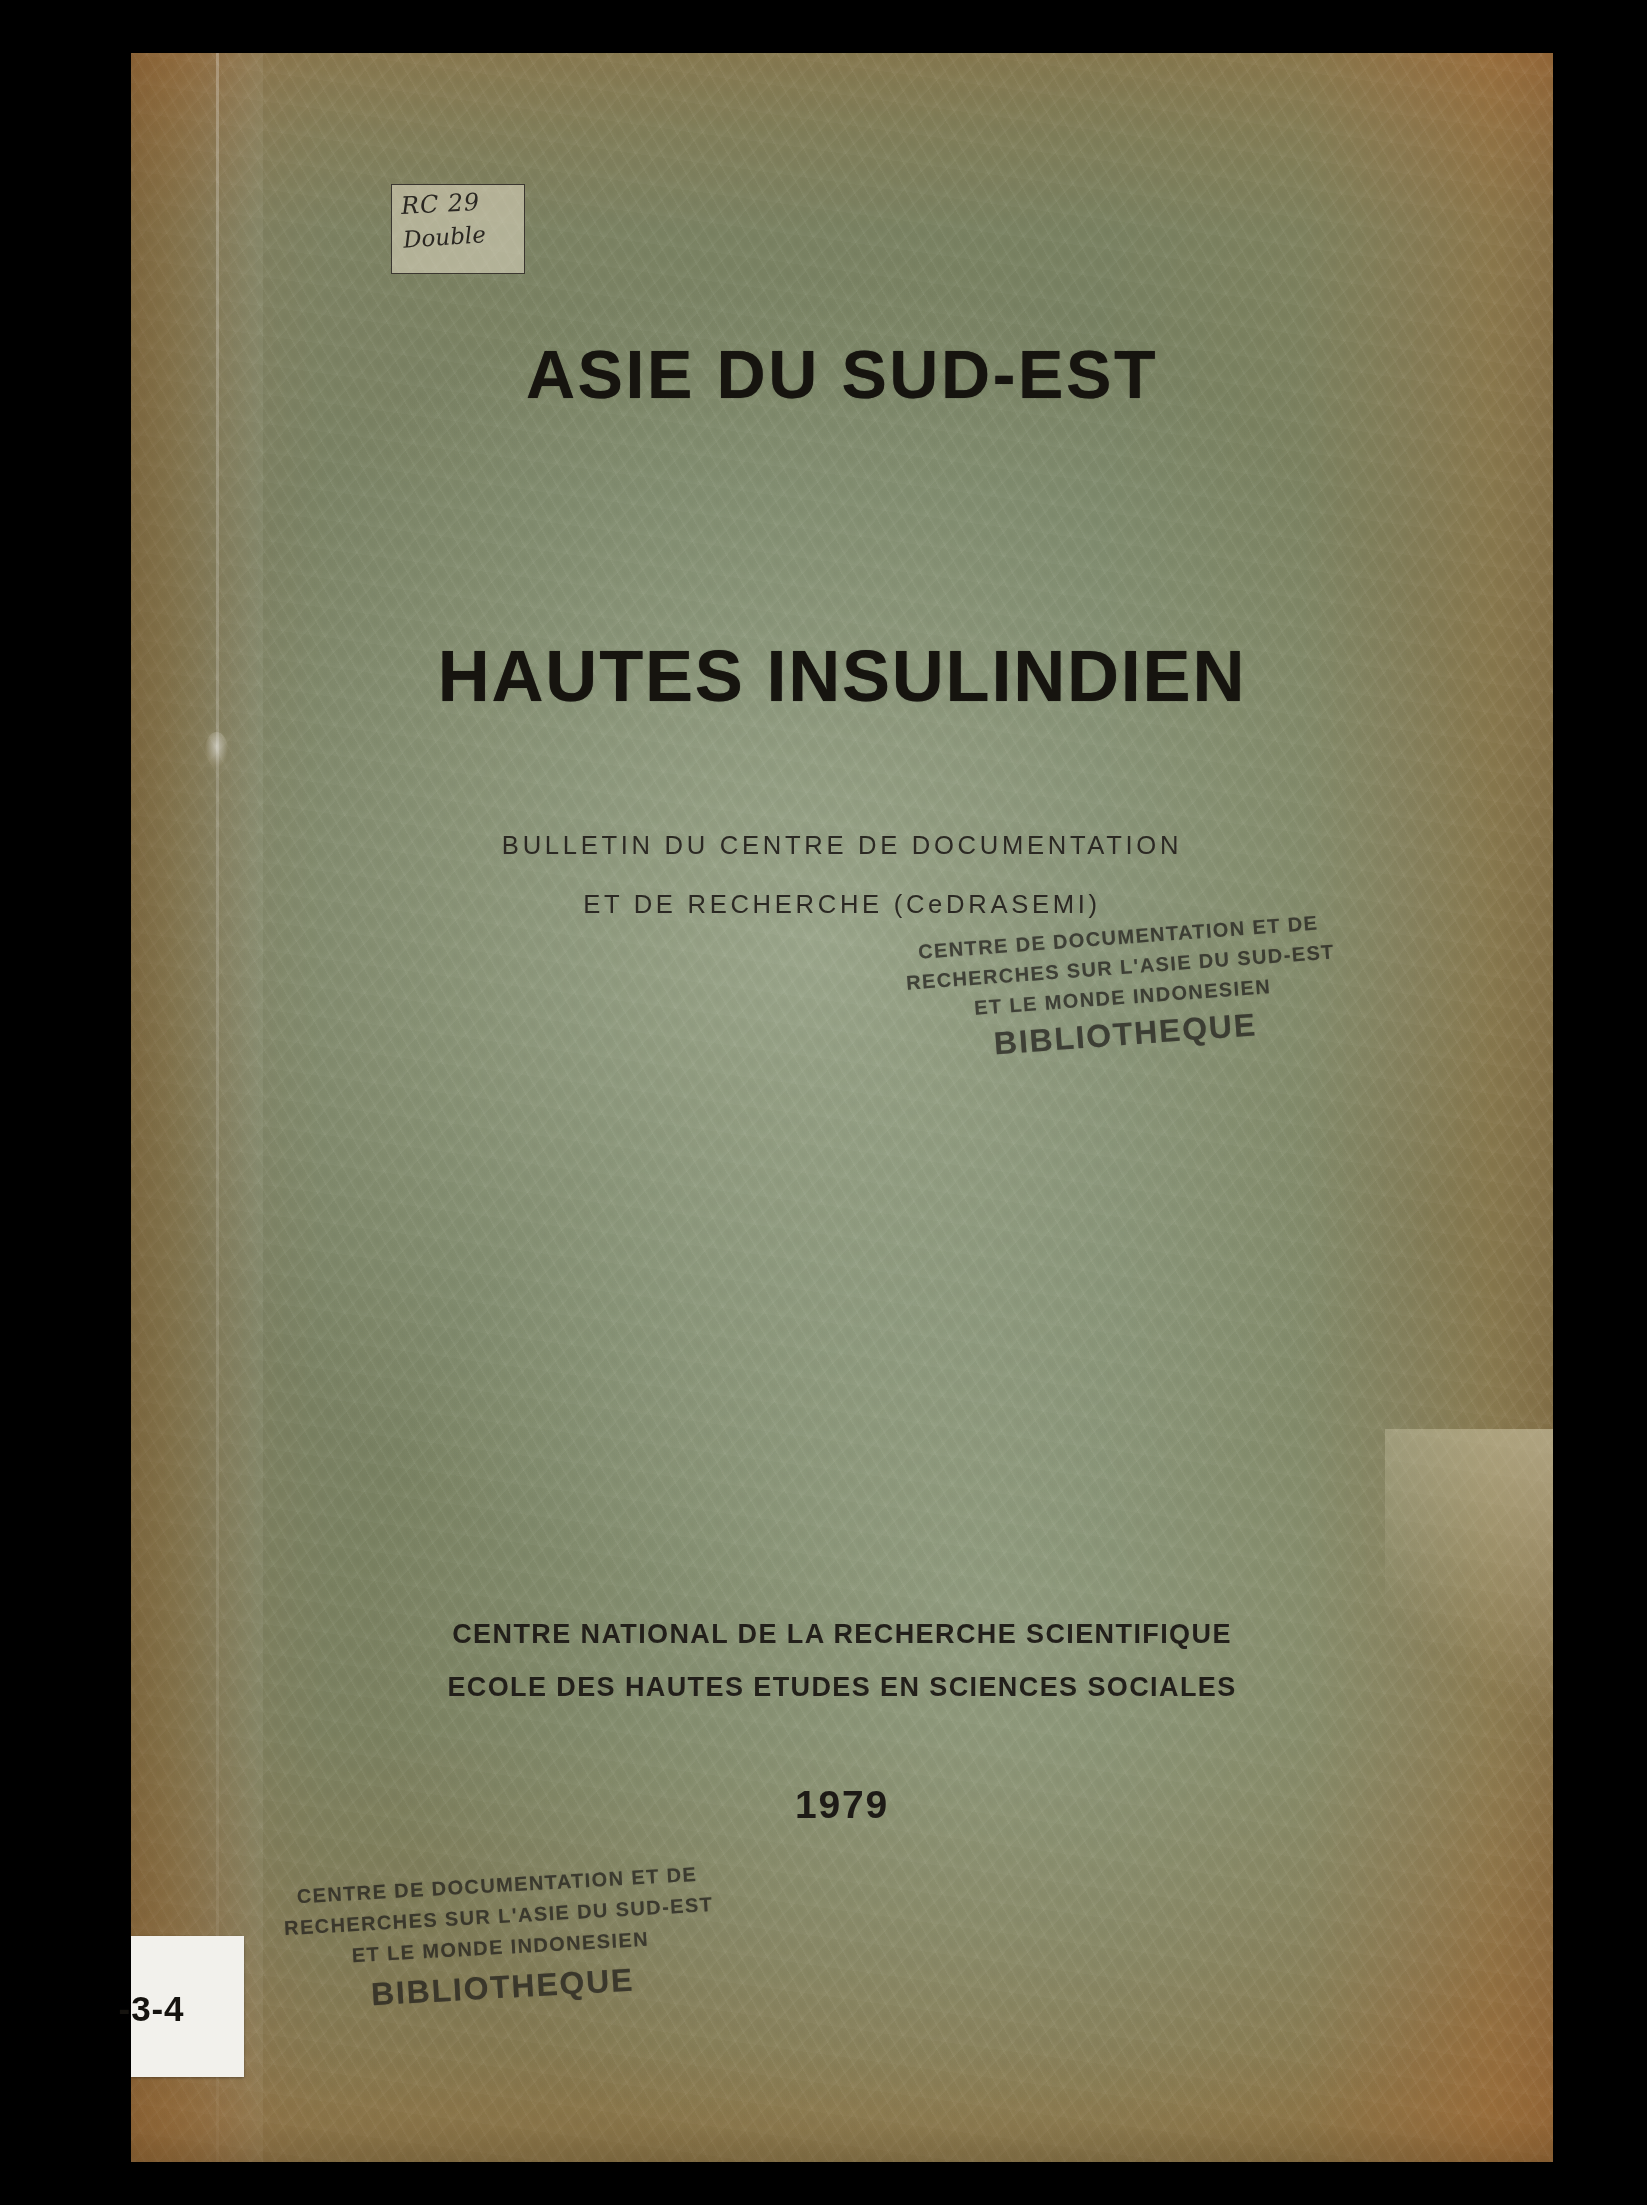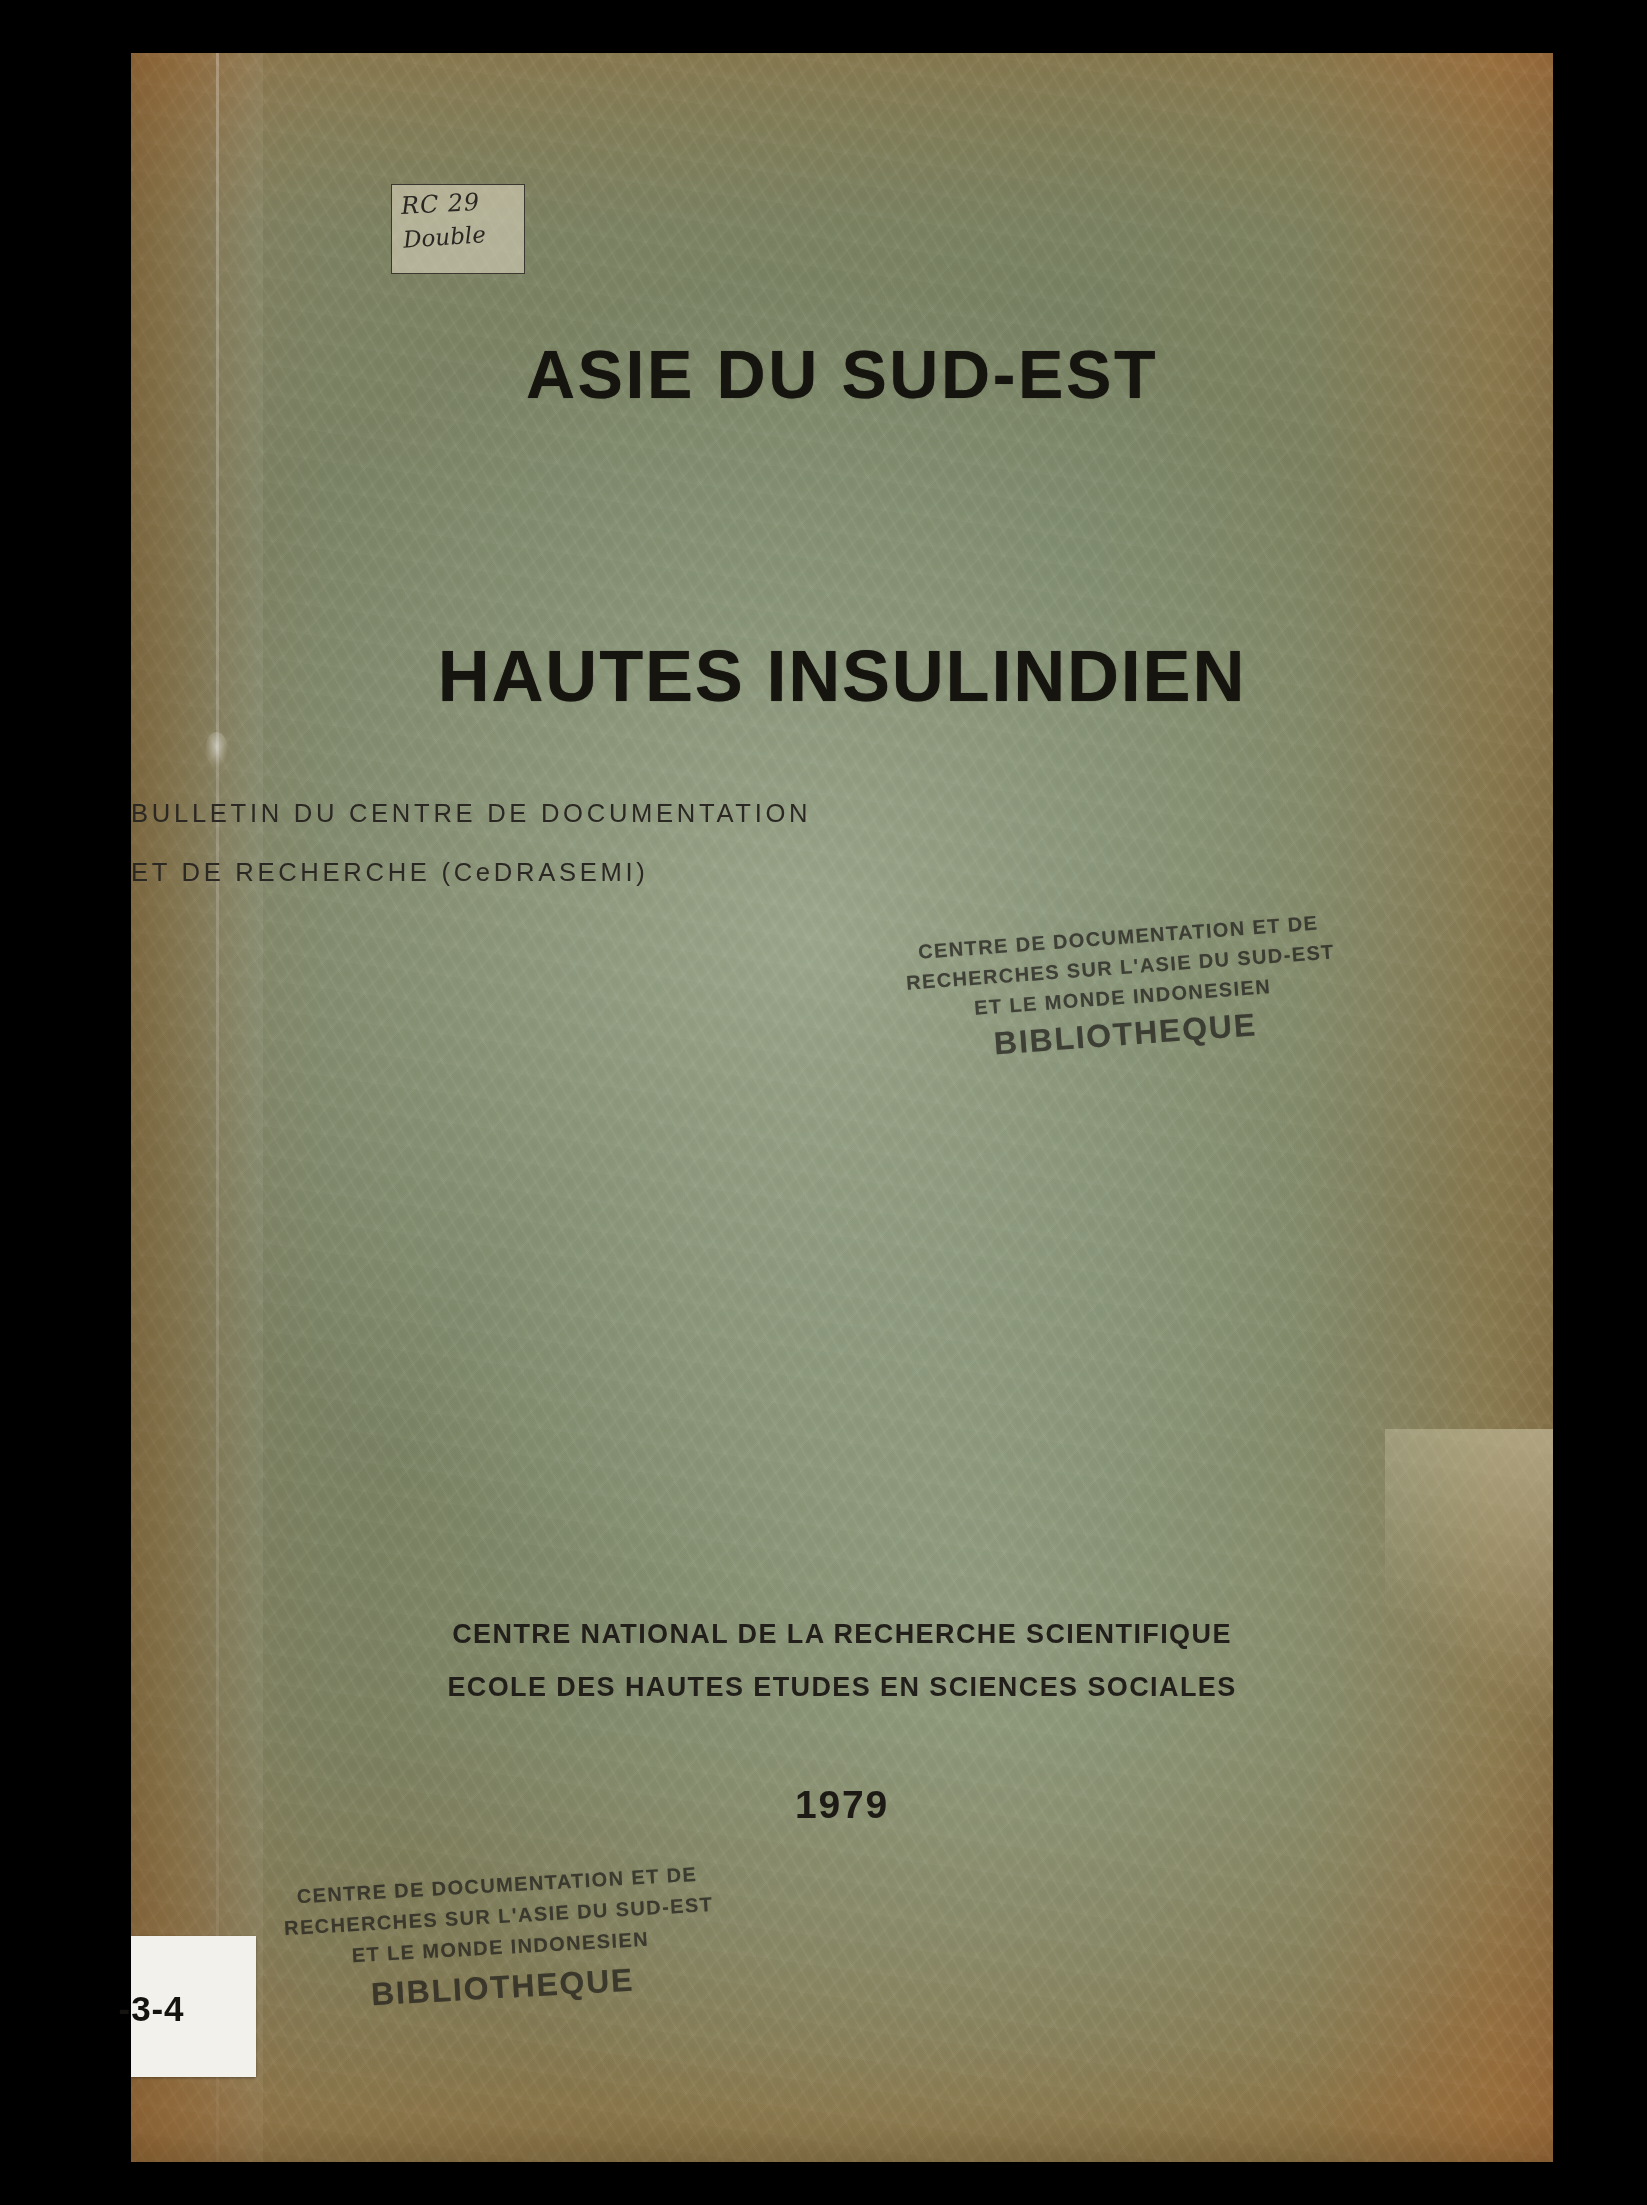--- a/index.html
+++ b/index.html
@@ -116,25 +116,26 @@
     letter-spacing: 1.8px;
     text-shadow: 0 0 0.9px rgba(0,0,0,0.6);
   }
   #title-1 { top: 282px; font-size: 68px; letter-spacing: 2.6px; }
   #title-2 { top: 454px; font-size: 69px; }
   #title-3 { top: 582px; font-size: 72px; letter-spacing: 1.8px; }
 
   .subtitle-line {
     position: absolute;
     width: 100%;
-    text-align: left;
+    text-align: center;
     font-family: "Liberation Sans", sans-serif;
     color: #2b2823;
     font-size: 25.6px;
     letter-spacing: 3.7px;
+    margin-top: 32px;
   }
   #subtitle-1 { top: 746px; }
   #subtitle-2 { top: 805px; }
 
   
   .institution-line {
     position: absolute;
     width: 100%;
     text-align: center;
     font-family: "Liberation Sans", sans-serif;
@@ -216,21 +217,20 @@
 
   
   #shelf-label {
     position: absolute;
     left: 131px;
     top: 1936px;
     width: 113px;
     height: 141px;
     background: #f2f1ec;
     box-shadow: 0 0.9px 2.6px rgba(0,0,0,0.35);
-    padding-left: 12px;
   }
   #shelf-label-text {
     position: absolute;
     left: -12.4px;
     top: 53px;
     width: 132px;
     font-family: "Liberation Sans", sans-serif;
     font-weight: bold;
     font-size: 35px;
     color: #15130f;

